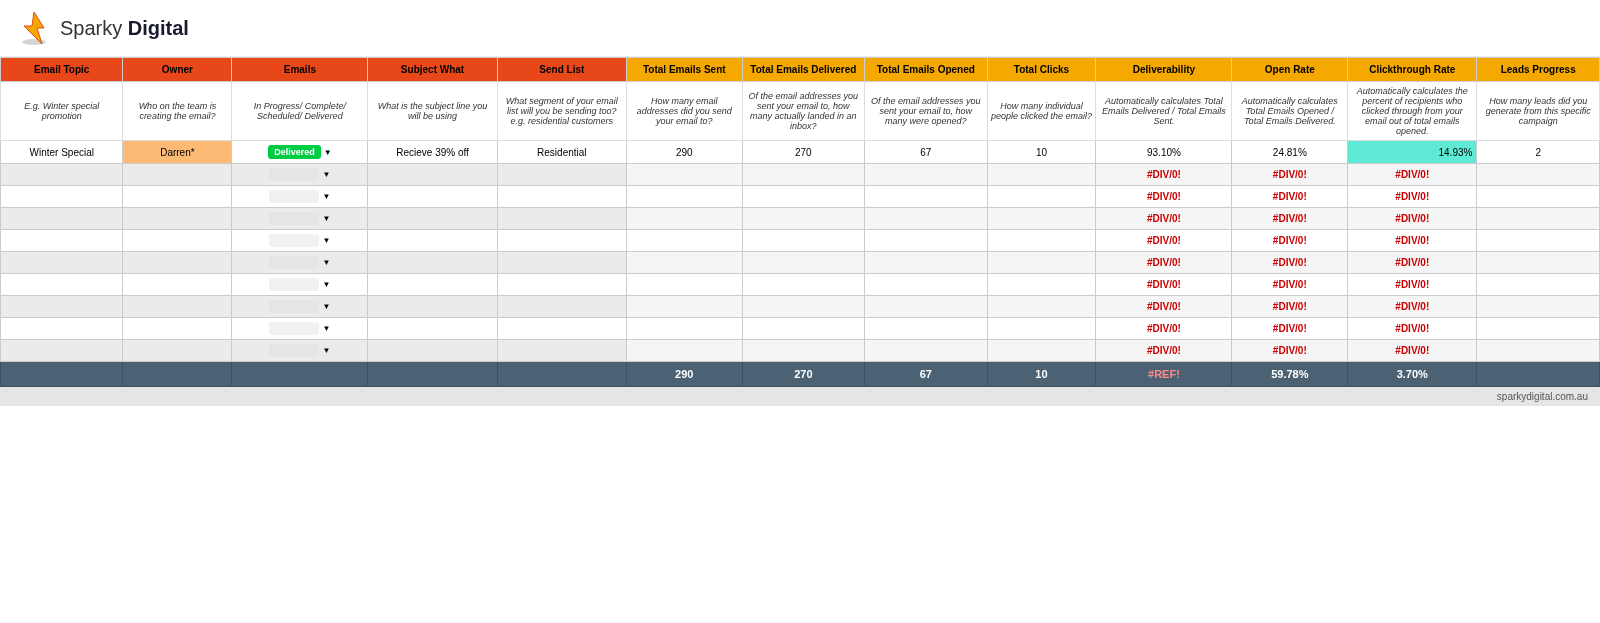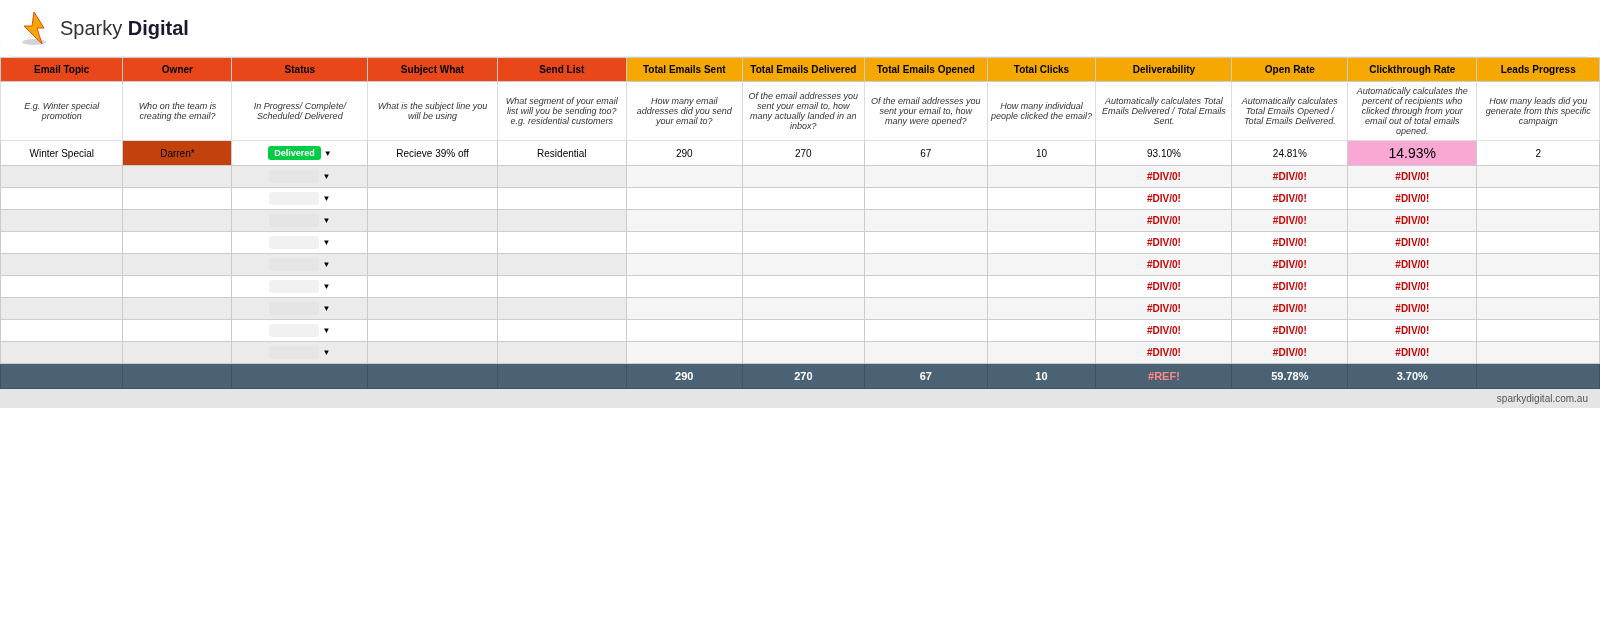--- a/index.html
+++ b/index.html
@@ -1,18 +1,18 @@
 <!DOCTYPE html>
 <html><head>
   <meta charset="utf-8">
   <style>
     * { box-sizing: border-box; margin: 0; padding: 0; }
     body { font-family: Arial, sans-serif; background: #fff; font-size: 11px; }
     
-    .header { display: flex; align-items: center; padding: 10px 16px; background: #fff; border-bottom: 1px solid #eee; border-radius: 15px; }
+    .header { display: flex; align-items: center; padding: 10px 16px; background: #fff; border-bottom: 1px solid #eee; }
     .logo { display: flex; align-items: center; gap: 8px; }
     .logo-icon { width: 36px; height: 36px; }
     .logo-text { font-size: 20px; font-weight: 400; color: #333; }
     .logo-text strong { font-weight: 800; color: #1a1a2e; }
     
     .table-wrapper { overflow-x: auto; }
     
     table { width: 100%; border-collapse: collapse; table-layout: fixed; }
     
     .section-header-row td { text-align: center; font-style: italic; font-weight: 800; font-size: 14px; padding: 8px 4px; }
@@ -83,21 +83,21 @@
       <col class="col-openrate">
       <col class="col-ctr">
       <col class="col-leads">
     </colgroup>
     <thead>
 
 
       <tr class="col-header-row">
         <td class="planning-col">Email Topic</td>
         <td class="planning-col">Owner</td>
-        <td class="planning-col">Status</td>
+        <td class="planning-col">Emails</td>
         <td class="planning-col">Subject What</td>
         <td class="planning-col">Send List</td>
         <td>Total Emails Sent</td>
         <td>Total Emails Delivered</td>
         <td>Total Emails Opened</td>
         <td>Total Clicks</td>
         <td>Deliverability</td>
         <td>Open Rate</td>
         <td>Clickthrough Rate</td>
         <td>Leads Progress</td>
@@ -115,36 +115,36 @@
         <td class="results-desc">How many individual people clicked the email?</td>
         <td class="results-desc">Automatically calculates Total Emails Delivered / Total Emails Sent.</td>
         <td class="results-desc">Automatically calculates Total Emails Opened / Total Emails Delivered.</td>
         <td class="results-desc">Automatically calculates the percent of recipients who clicked through from your email out of total emails opened.</td>
         <td class="results-desc">How many leads did you generate from this specific campaign</td>
       </tr>
     </thead>
     <tbody id="data-tbody">
     <tr class="data-row">
           <td style="background: rgb(255, 255, 255); border: 1px solid rgb(204, 204, 204); padding: 4px; text-align: center; vertical-align: middle; font-size: 10px;">Winter Special</td>
-          <td style="background: #c2410c; border: 1px solid rgb(204, 204, 204); padding: 4px; text-align: center; vertical-align: middle; font-size: 10px;">Darren*</td>
+          <td style="background: #fdba74; border: 1px solid rgb(204, 204, 204); padding: 4px; text-align: center; vertical-align: middle; font-size: 10px;">Darren*</td>
           <td style="background: rgb(255, 255, 255); border: 1px solid rgb(204, 204, 204); padding: 4px; text-align: center; vertical-align: middle; font-size: 10px; margin-top: 28px;">
             <div style="display: flex; align-items: center; justify-content: center; gap: 3px;">
               <span class="status-badge">Delivered</span>
               <span style="font-size: 8px;">▼</span>
             </div>
           </td>
           <td style="background: rgb(255, 255, 255); border: 1px solid rgb(204, 204, 204); padding: 4px; text-align: center; vertical-align: middle; font-size: 10px;">Recieve 39% off</td>
           <td style="background: rgb(255, 255, 255); border: 1px solid rgb(204, 204, 204); padding: 4px; text-align: center; vertical-align: middle; font-size: 10px;">Residential</td>
           <td style="background: rgb(255, 255, 255); border: 1px solid rgb(204, 204, 204); padding: 4px; text-align: center; vertical-align: middle; font-size: 10px;">290</td>
           <td style="background: rgb(255, 255, 255); border: 1px solid rgb(204, 204, 204); padding: 4px; text-align: center; vertical-align: middle; font-size: 10px;">270</td>
           <td style="background: rgb(255, 255, 255); border: 1px solid rgb(204, 204, 204); padding: 4px; text-align: center; vertical-align: middle; font-size: 10px;">67</td>
           <td style="background: rgb(255, 255, 255); border: 1px solid rgb(204, 204, 204); padding: 4px; text-align: center; vertical-align: middle; font-size: 10px;">10</td>
           <td style="background: rgb(255, 255, 255); border: 1px solid rgb(204, 204, 204); padding: 4px; text-align: center; vertical-align: middle; font-size: 10px;">93.10%</td>
           <td style="background: rgb(255, 255, 255); border: 1px solid rgb(204, 204, 204); padding: 4px; text-align: center; vertical-align: middle; font-size: 10px;">24.81%</td>
-          <td style="background: #f9a8d4; border: 1px solid rgb(204, 204, 204); padding: 4px; text-align: center; vertical-align: middle; font-size: 14px;">14.93%</td>
+          <td style="background: #5eead4; border: 1px solid rgb(204, 204, 204); padding: 4px; text-align: right; vertical-align: middle; font-size: 10px;">14.93%</td>
           <td style="background: rgb(255, 255, 255); border: 1px solid rgb(204, 204, 204); padding: 4px; text-align: center; vertical-align: middle; font-size: 10px;">2</td>
         </tr>
         <tr class="data-row">
           <td style="background: rgb(235, 235, 235); border: 1px solid rgb(204, 204, 204); padding: 4px; text-align: center; vertical-align: middle; font-size: 10px;"></td>
           <td style="background: rgb(235, 235, 235); border: 1px solid rgb(204, 204, 204); padding: 4px; text-align: center; vertical-align: middle; font-size: 10px;"></td>
           <td style="background: rgb(235, 235, 235); border: 1px solid rgb(204, 204, 204); padding: 4px; text-align: center; vertical-align: middle; font-size: 10px;">
             <div style="display: flex; align-items: center; justify-content: center; gap: 3px;">
               <span style="display: inline-block; background: rgb(221, 221, 221); border-radius: 3px; width: 50px; height: 13px; opacity: 0.4;"></span>
               <span style="font-size: 8px;">▼</span>
             </div>

